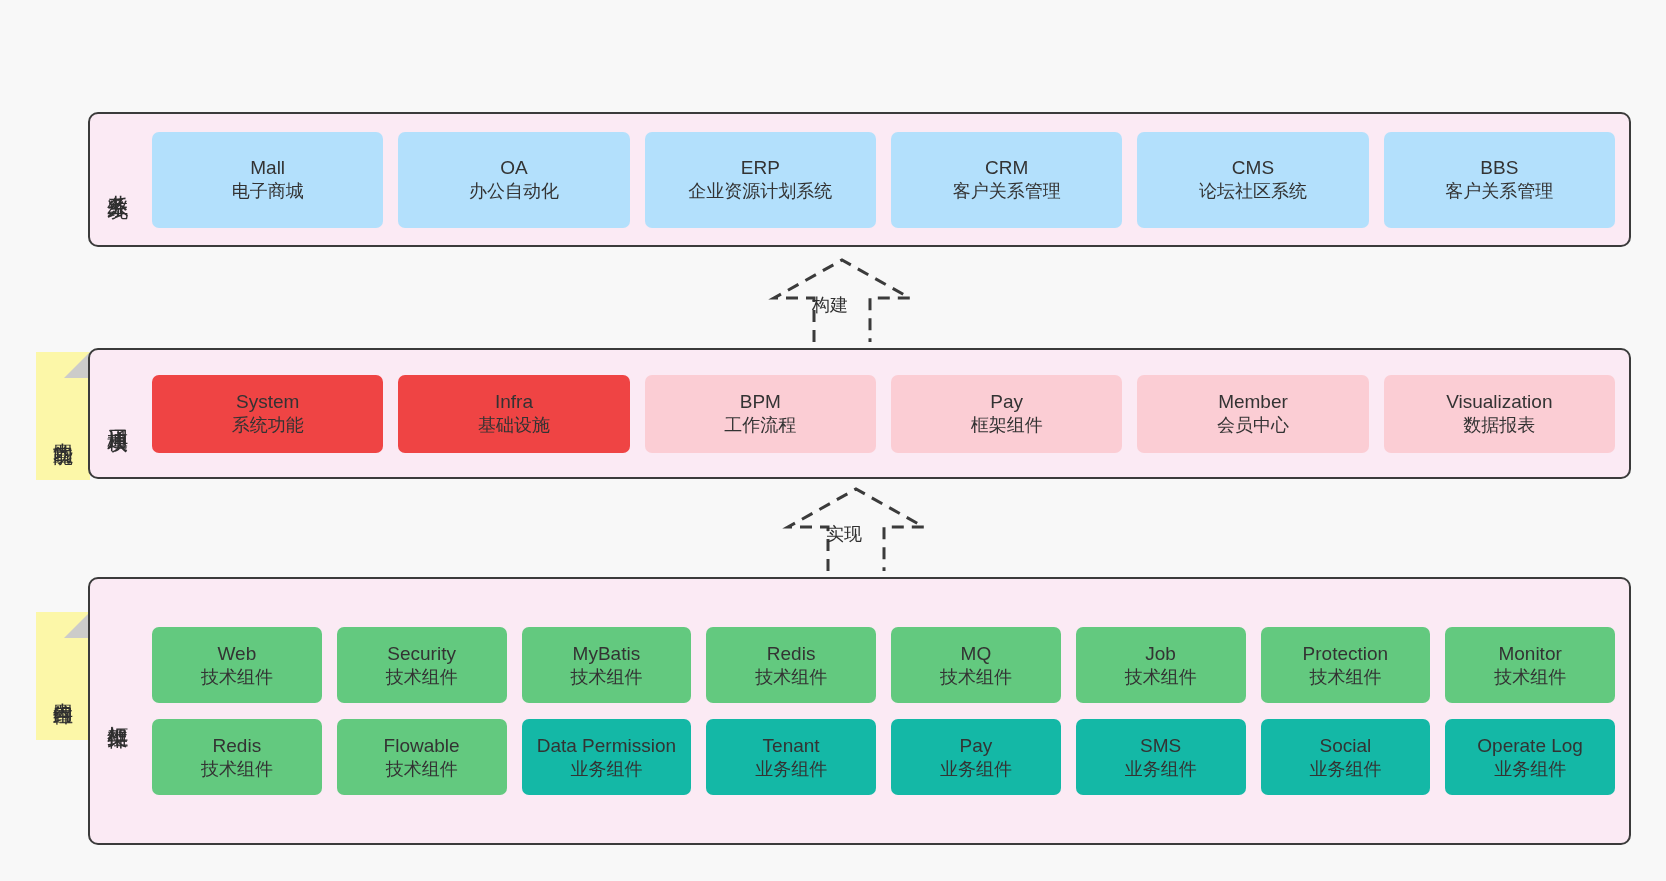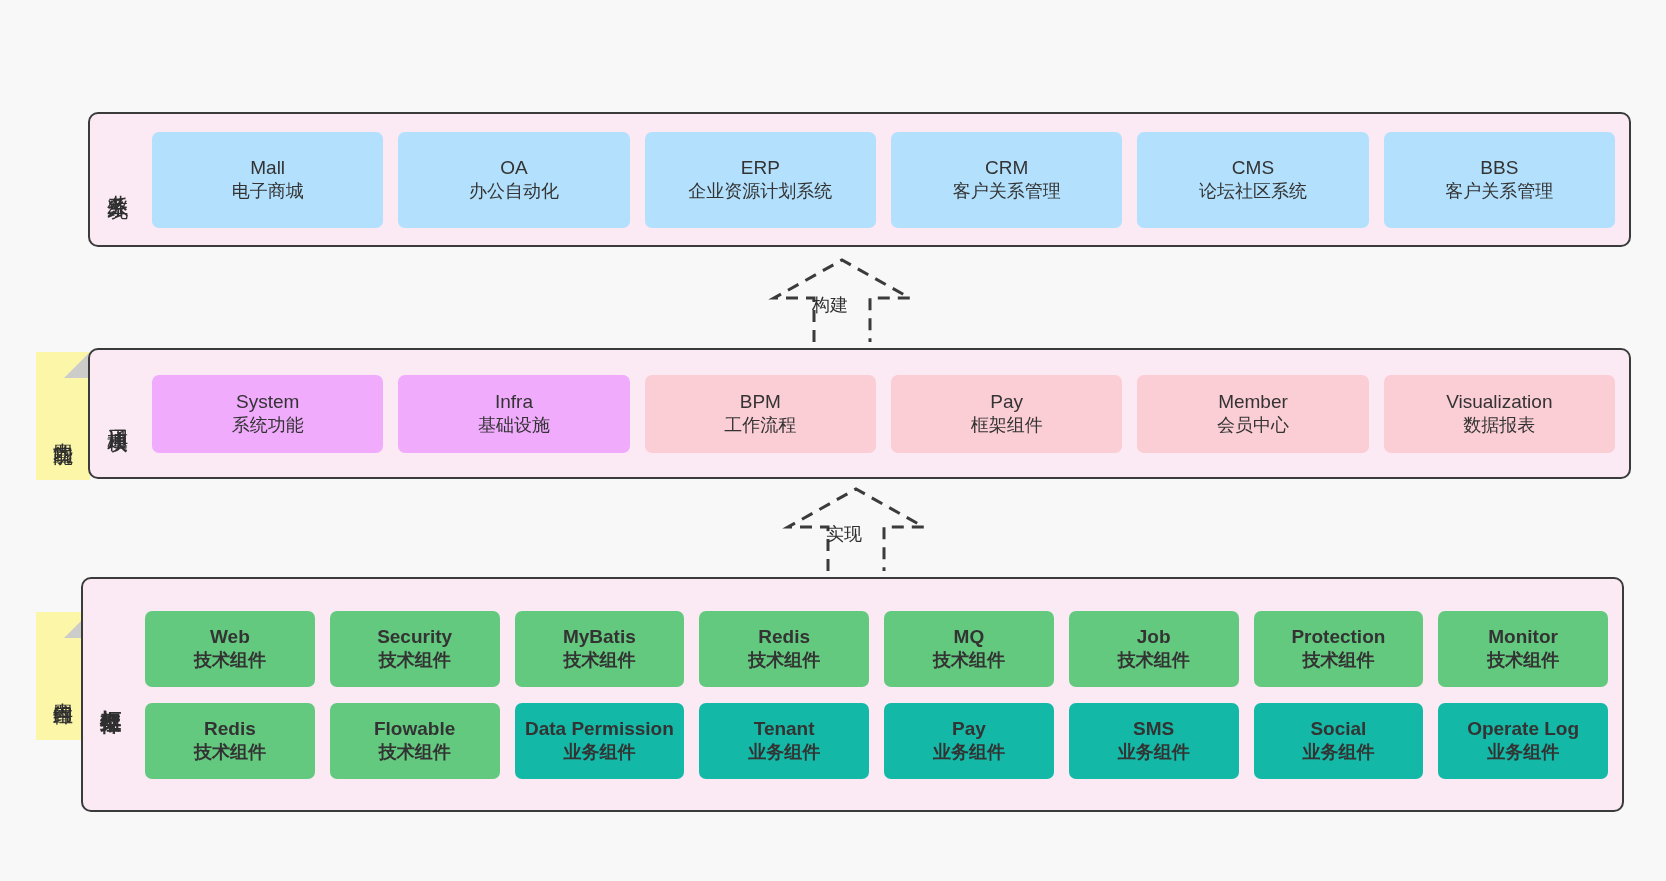--- a/index.html
+++ b/index.html
@@ -76,29 +76,29 @@
     font-size: 19px;
     color: #333333;
   }
   .card .cn {
     font-size: 18px;
     color: #333333;
   }
 
   
   .c-blue        { background: #b3e0fc; }
-  .c-red         { background: #f0abfc; }
+  .c-red         { background: #ef4444; }
   .c-pink        { background: #fbcdd4; }
   .c-green       { background: #63c97f; }
   .c-lightgreen  { background: #14b8a6; }
 
   
   #layer-business   { left: 88px;  top: 112px; width: 1543px; height: 135px; }
   #layer-common     { left: 88px;  top: 348px; width: 1543px; height: 131px; }
-  #layer-framework  { left: 81px;  top: 577px; width: 1543px; height: 235px; font-weight: bold; }
+  #layer-framework  { left: 88px;  top: 577px; width: 1543px; height: 268px; }
 
   #layer-business .card   { height: 96px; }
   #layer-common .card     { height: 78px; }
   #layer-framework .card  { height: 76px; }
 
   
   .note {
     position: absolute;
     width: 54px;
     background: #fcf7a8;

